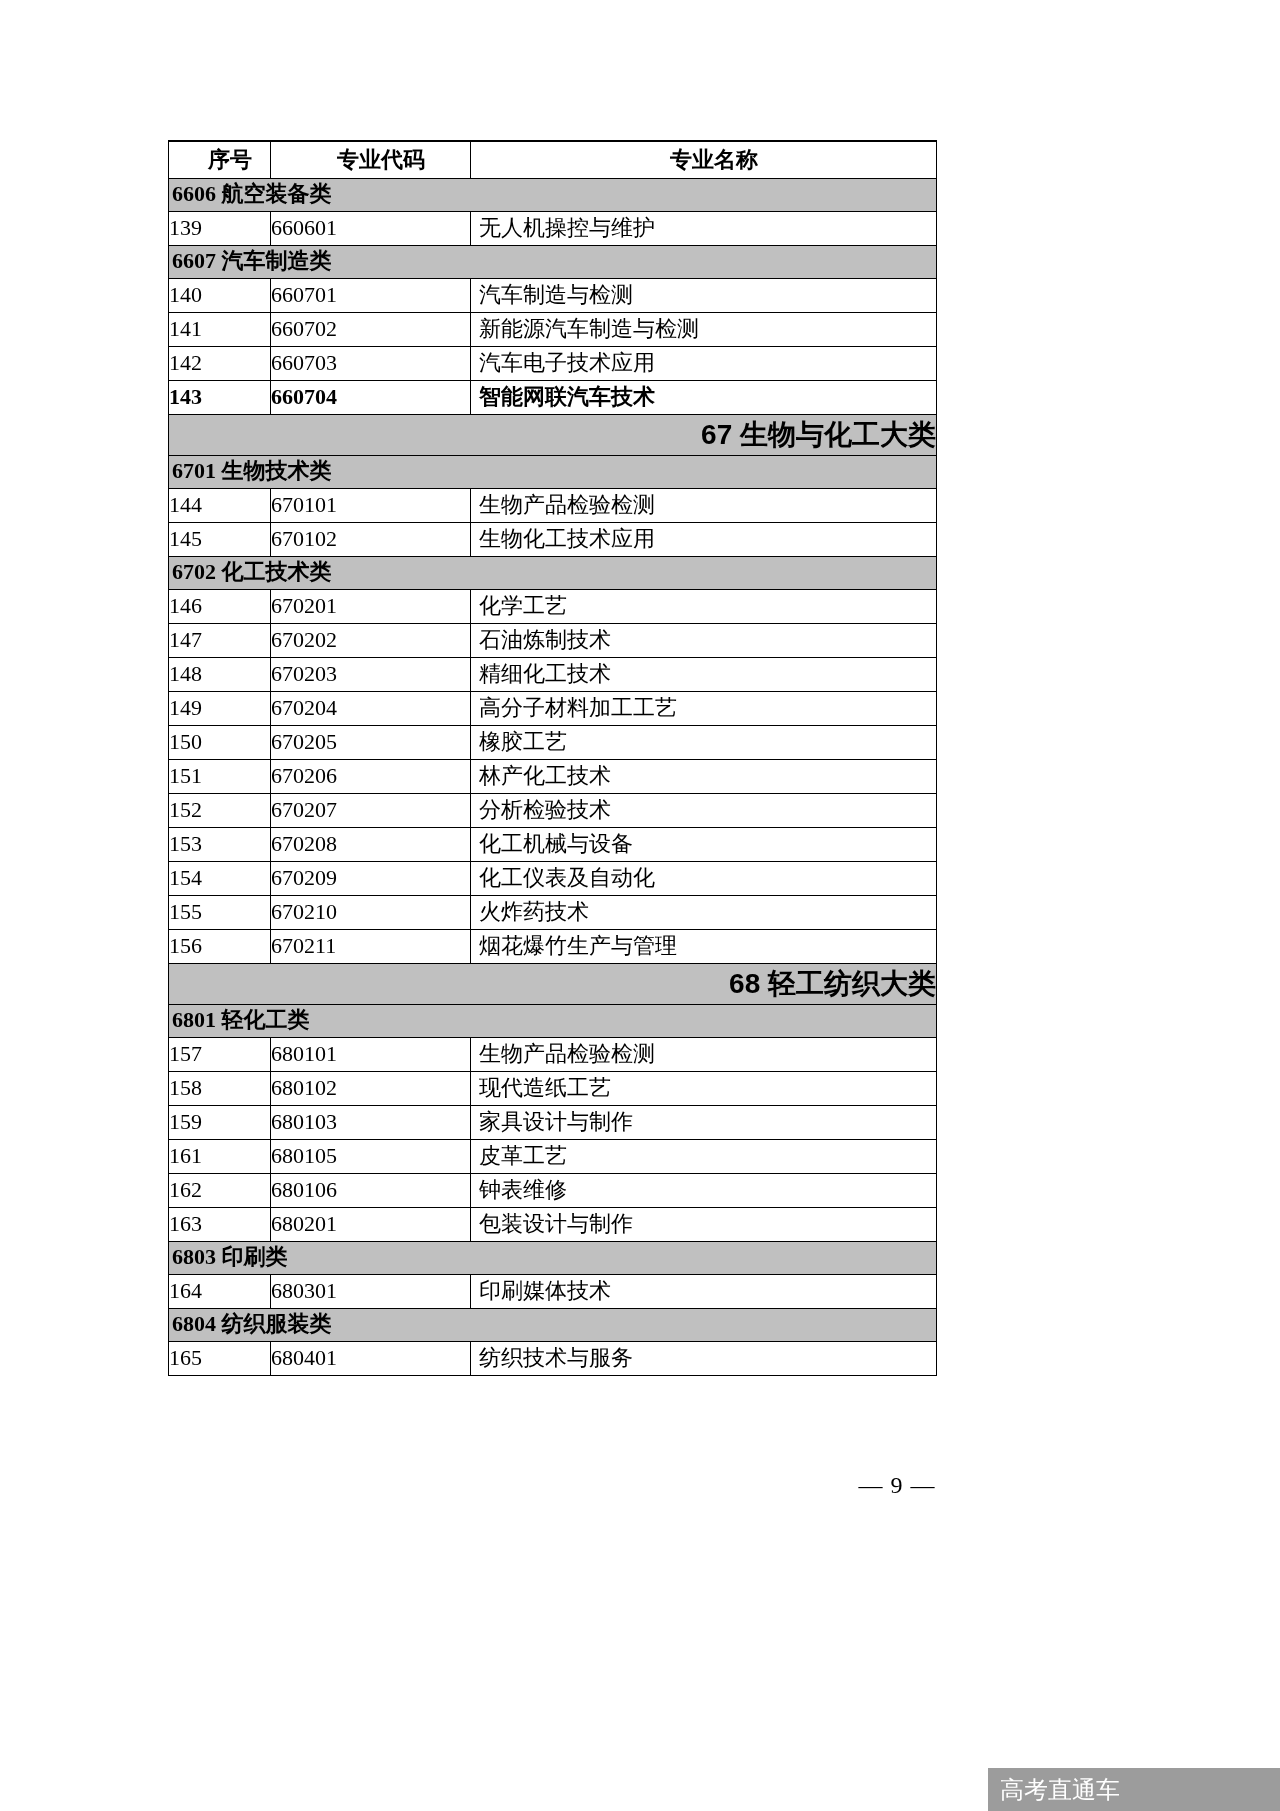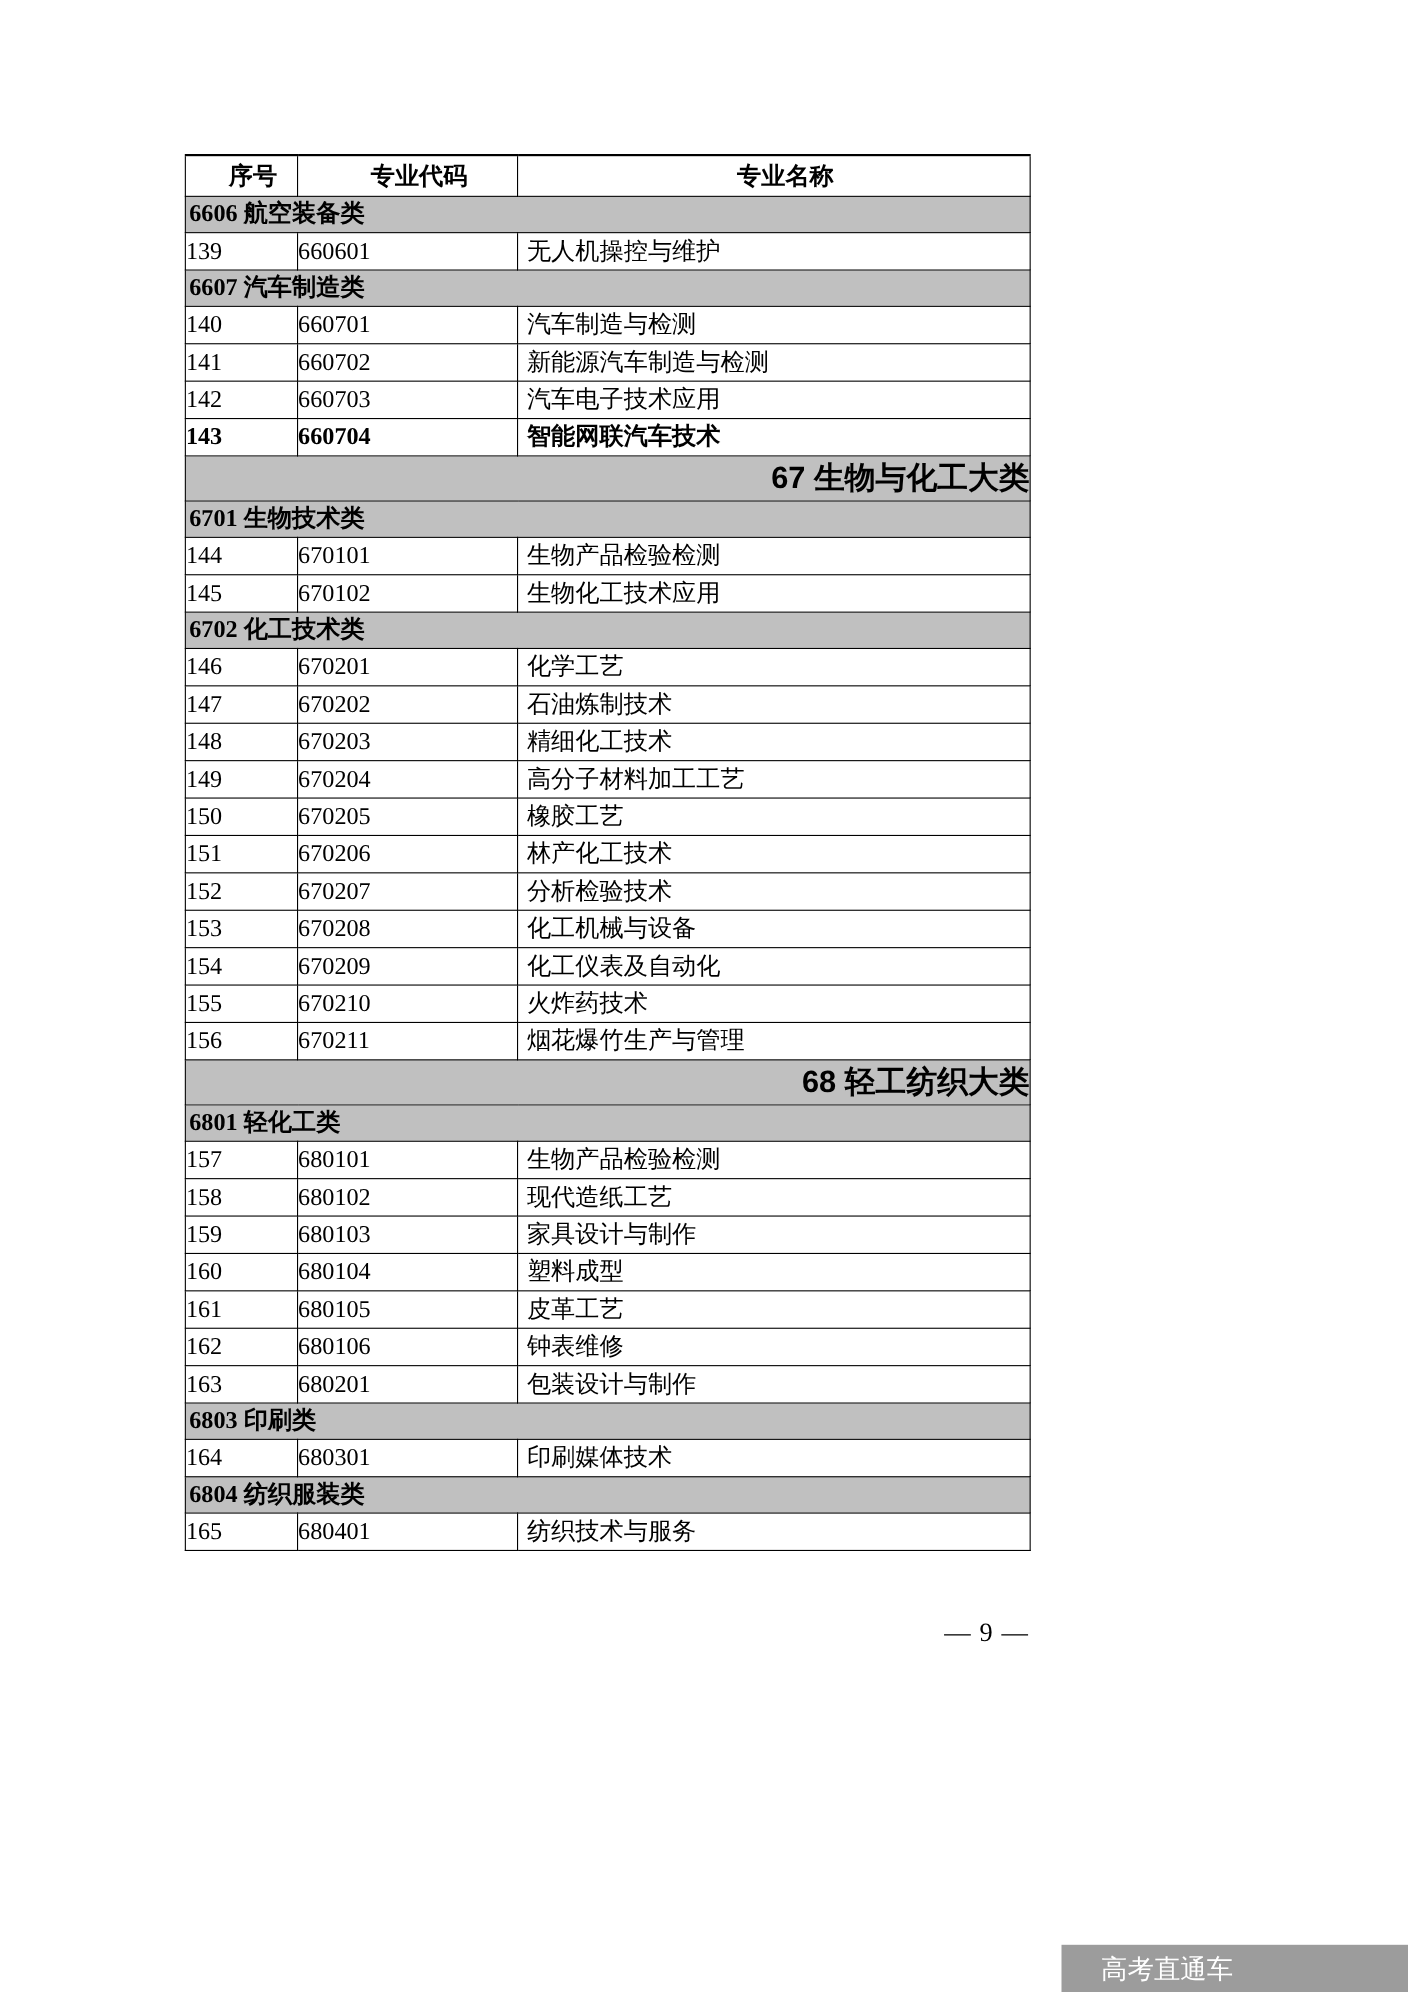--- a/index.html
+++ b/index.html
@@ -56,28 +56,28 @@
     position:absolute;
     left:852px; top:1472px;
     width:90px;
     font-size:24px;
     text-align:center;
     letter-spacing:1px;
   }
   .watermark {
     position:absolute;
     right:0; bottom:0;
-    width:315px; height:43px;
+    width:292px; height:43px;
     background:#9c9c9c;
     color:#ffffff;
     font-size:24px;
     font-family:"Liberation Sans","DejaVu Sans",sans-serif;
     display:flex;
     align-items:center;
-    padding-left:36px;
+    padding-left:12px;
   }
 </style>
 </head>
 <body>
 
 <table class="doc-table">
   <colgroup>
     <col style="width:102px">
     <col style="width:200px">
     <col style="width:466px">
@@ -210,25 +210,20 @@
         <td class="cell-no">158</td>
         <td class="cell-code">680102</td>
         <td class="cell-name">现代造纸工艺</td>
       </tr>
       <tr class="data-row">
         <td class="cell-no">159</td>
         <td class="cell-code">680103</td>
         <td class="cell-name">家具设计与制作</td>
       </tr>
       <tr class="data-row">
-        <td class="cell-no">160</td>
-        <td class="cell-code">680104</td>
-        <td class="cell-name">塑料成型</td>
-      </tr>
-      <tr class="data-row">
         <td class="cell-no">161</td>
         <td class="cell-code">680105</td>
         <td class="cell-name">皮革工艺</td>
       </tr>
       <tr class="data-row">
         <td class="cell-no">162</td>
         <td class="cell-code">680106</td>
         <td class="cell-name">钟表维修</td>
       </tr>
       <tr class="data-row">

